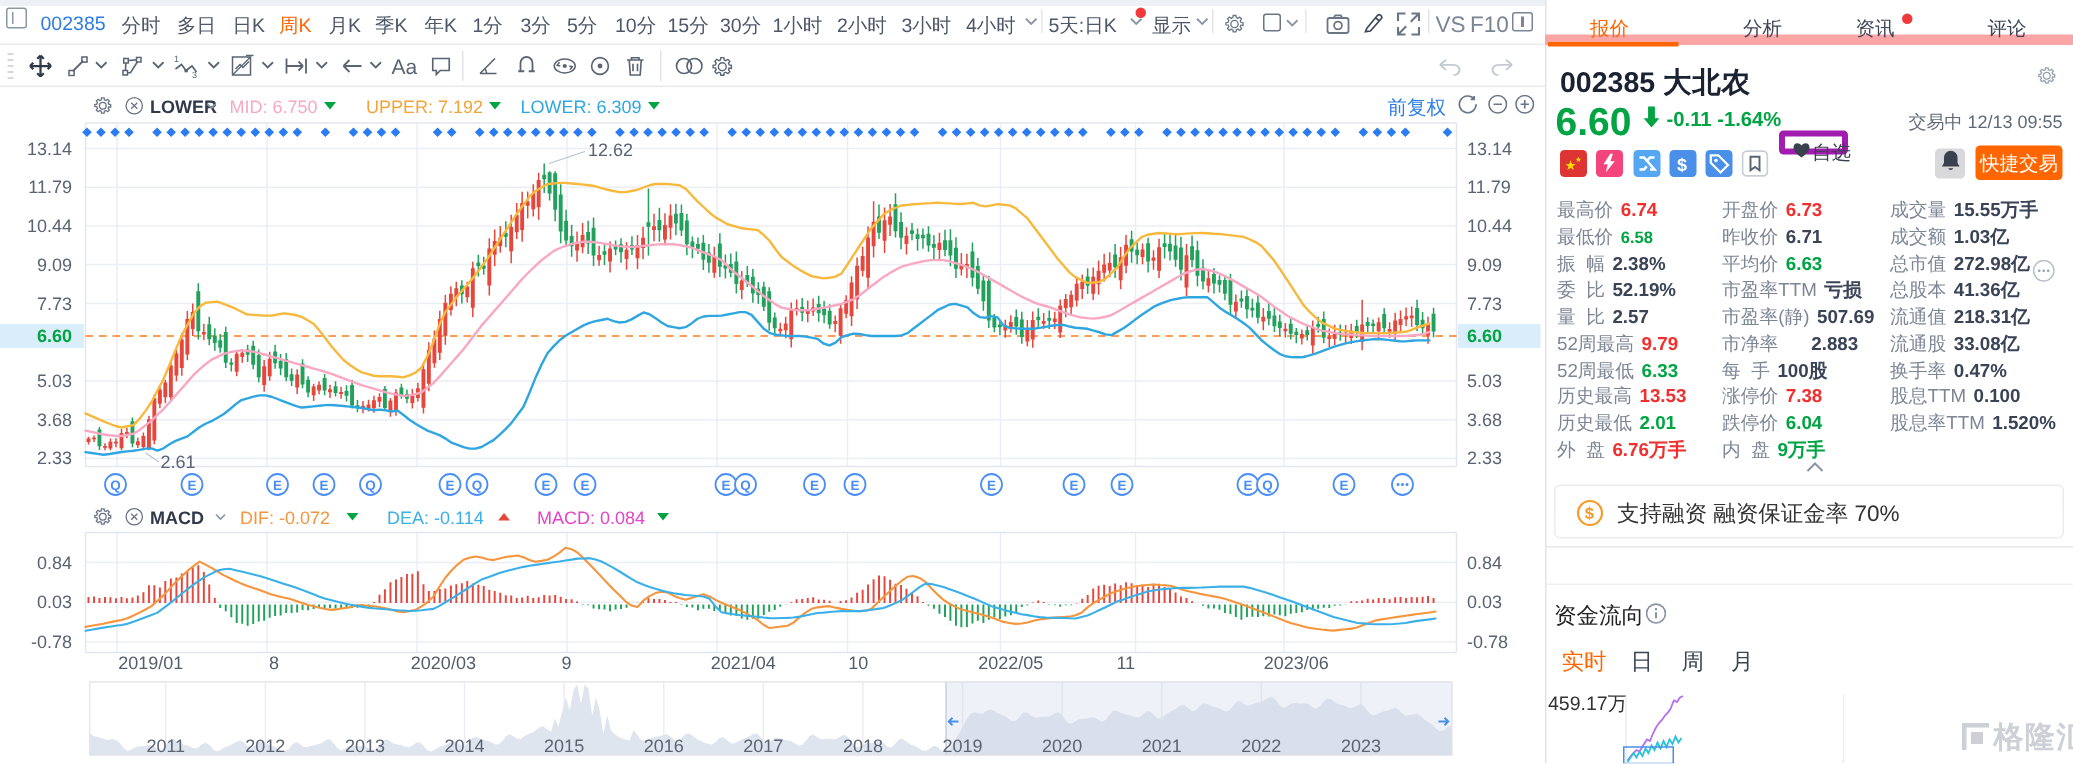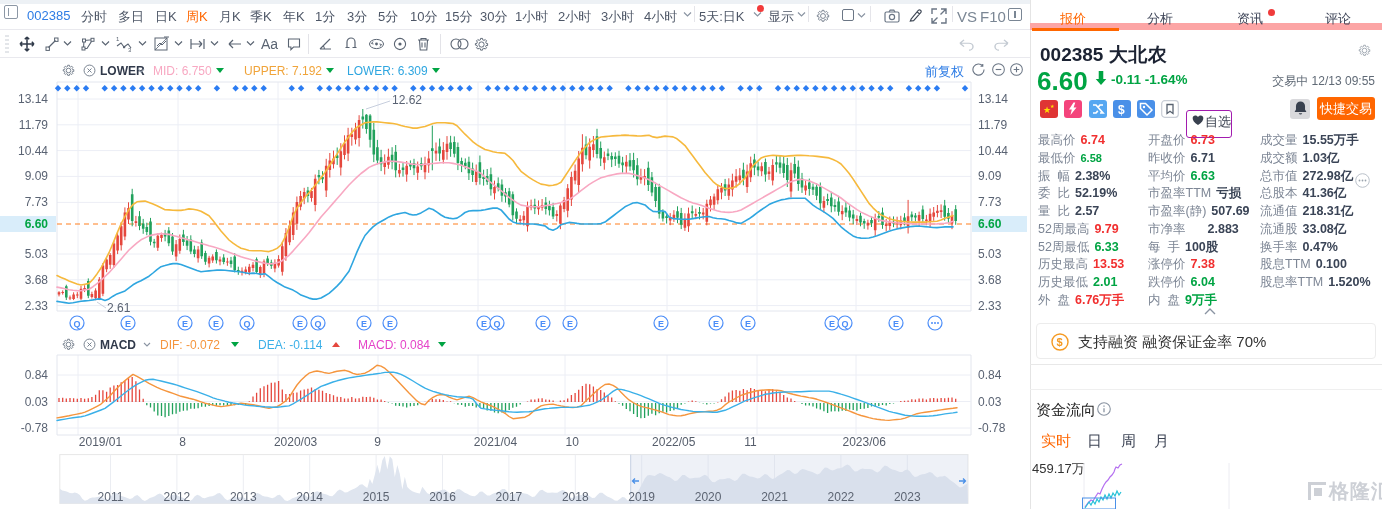--- a/index.html
+++ b/index.html
@@ -475,21 +475,21 @@
     <span class="hdr" style="left:160px;top:338px;color:#f5953d">DIF: -0.072</span>
     <span class="abs" style="left:231px;top:342px;width:0;height:0;border-left:4px solid transparent;border-right:4px solid transparent;border-top:5px solid #00a443"></span>
     <span class="hdr" style="left:258px;top:338px;color:#3bb0e8">DEA: -0.114</span>
     <span class="abs" style="left:332px;top:342px;width:0;height:0;border-left:4px solid transparent;border-right:4px solid transparent;border-bottom:5px solid #e5473d"></span>
     <span class="hdr" style="left:358px;top:338px;color:#e543c8">MACD: 0.084</span>
     <span class="abs" style="left:438px;top:342px;width:0;height:0;border-left:4px solid transparent;border-right:4px solid transparent;border-top:5px solid #00a443"></span>
 <div class="rp"></div>
 <div class="abs" style="left:1030px;top:0;width:352px;height:509px">
       <div class="rtab">
         <span style="left:30px;color:#ff6600">报价</span>
-        <span style="left:117px">分析</span>
+        <span style="left:132px">分析</span>
         <span style="left:207px">资讯</span>
         <span style="left:295px">评论</span>
         <span class="abs" style="left:238px;top:9px;width:7px;height:7px;border-radius:50%;background:#f03b3b"></span>
         <span class="abs" style="left:2px;top:28px;width:87px;height:2.5px;background:#ff6600"></span>
       </div>
       <div class="abs" style="left:10px;top:42px;font-size:19px;color:#1b2232;font-weight:bold">002385 <span style="letter-spacing:0.5px">大北农</span></div>
       <svg class="abs" style="left:328px;top:44px" width="13" height="13" viewBox="0 0 16 16" fill="none">
         <path d="M8 5.2a2.8 2.8 0 1 0 0 5.6 2.8 2.8 0 0 0 0-5.6zm6.5 4l-1.6-.3a5 5 0 0 1-.5 1.2l1 1.4-1.4 1.4-1.4-1a5 5 0 0 1-1.2.5l-.3 1.6H7l-.3-1.6a5 5 0 0 1-1.2-.5l-1.4 1-1.4-1.4 1-1.4a5 5 0 0 1-.5-1.2l-1.7-.3V7l1.7-.3a5 5 0 0 1 .5-1.2l-1-1.4 1.4-1.4 1.4 1a5 5 0 0 1 1.2-.5L7 1.5h2.1l.3 1.7a5 5 0 0 1 1.2.5l1.4-1 1.4 1.4-1 1.4a5 5 0 0 1 .5 1.2l1.6.3z" stroke="#9aa3ad" stroke-width="1.1" fill="none"></path>
       </svg>
       <div class="abs" style="left:7px;top:66px;font-size:26px;font-weight:bold;color:#00a443">6.60</div>
@@ -512,21 +512,21 @@
           <text x="5" y="14" font-size="12" fill="#fff" font-weight="bold">$</text>
         </svg></span>
       <span class="abs" style="left:107px;top:100px;width:18px;height:18px;border-radius:3px;background:#4a90e8"><svg width="18" height="18" viewBox="0 0 18 18">
           <path d="M3.5 3.5h5l6.5 6.5-5 5L3.5 8.5z" fill="none" stroke="#fff" stroke-width="1.5"></path>
           <circle cx="7" cy="7" r="1.2" fill="#fff"></circle>
         </svg></span>
       <span class="abs" style="left:131px;top:100px"><svg width="18" height="18" viewBox="0 0 18 18">
           <rect x="0.7" y="0.7" width="16.6" height="16.6" rx="3" fill="#fff" stroke="#c9ced6" stroke-width="1.2"></rect>
           <path d="M6 4.5h6v9l-3-2.2-3 2.2z" fill="none" stroke="#5a6472" stroke-width="1.3"></path>
         </svg></span>
-      <span class="abs" style="left:156px;top:110px;width:46px;height:28px;border:1px solid #a21caf;border-radius:3px">
+      <span class="abs" style="left:156px;top:87px;width:46px;height:16px;border:4px solid #a21caf;border-radius:3px">
         <svg width="12" height="11" viewBox="0 0 12 11" style="position:absolute;left:5px;top:4px">
           <path d="M6 10 C-4 3.5 2.5-2.5 6 2 C9.5-2.5 16 3.5 6 10Z" fill="#39414f"></path>
         </svg>
         <span style="position:absolute;left:18px;top:2px;font-size:13px;color:#39414f;white-space:nowrap">自选</span>
       </span>
       <span class="abs" style="left:260px;top:99px;width:20px;height:20px;background:#d9d9dc;border-radius:3px;text-align:center;line-height:22px"><svg width="13" height="14" viewBox="0 0 12 13">
           <path d="M6 0.5 a4.2 4.2 0 0 1 4.2 4.2 v3.3 l1.3 2.2 H0.5 L1.8 8 V4.7 A4.2 4.2 0 0 1 6 0.5z M4.4 11.3 a1.7 1.7 0 0 0 3.2 0z" fill="#39414f"></path>
         </svg></span>
       <span class="abs" style="left:287px;top:97px;width:58px;height:23px;background:#ff6600;border-radius:3px;color:#fff;font-size:13px;text-align:center;line-height:23px">快捷交易</span>
       <span class="abs" style="left:8px;top:132.0px;font-size:12.5px"><span class="lab">最高价</span><span class="red" style="font-weight:bold;margin-left:5px;font-size:12.5px">6.74</span></span>

